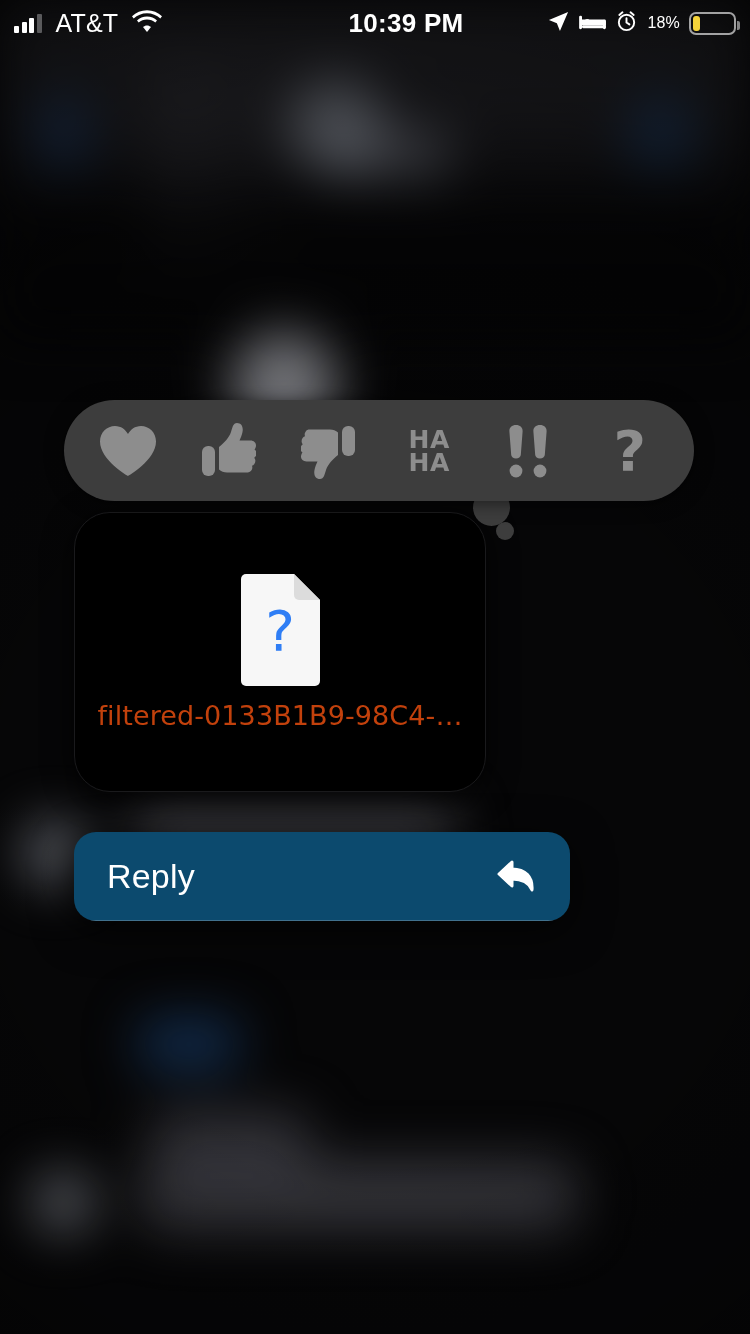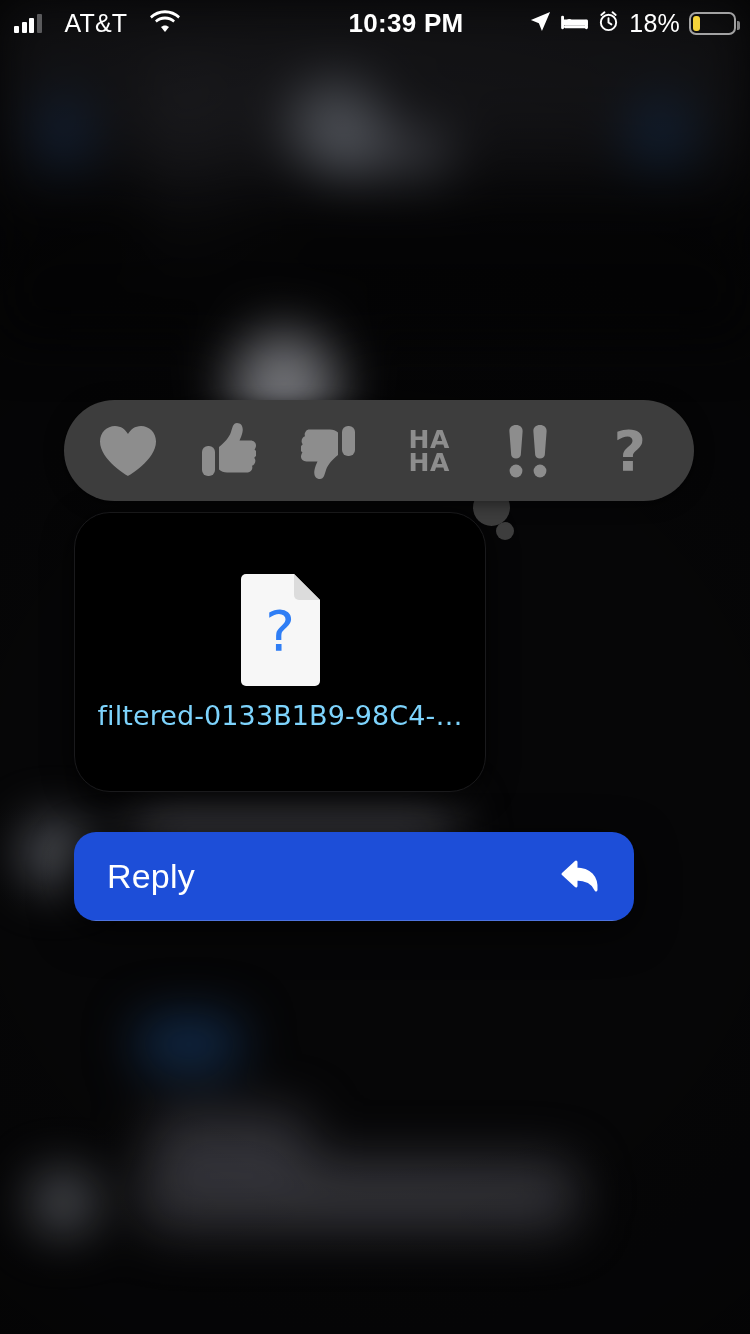--- a/index.html
+++ b/index.html
@@ -95,34 +95,34 @@
   .bg-vign {
     position:absolute; inset:0;
     background: radial-gradient(ellipse 120% 70% at 50% 62%, rgba(0,0,0,0) 35%, rgba(0,0,0,.55) 100%);
   }
 
   
   #statusbar {
     position:absolute; left:0; top:0; width:750px; height:46px;
     display:flex; align-items:center; color:#fff; z-index:60;
   }
-  .sb-left { position:absolute; left:14px; display:flex; align-items:center; gap:23px; }
+  .sb-left { position:absolute; left:14px; display:flex; align-items:center; gap:14px; }
   .sb-center { position:absolute; left:0; width:750px; text-align:center;margin-left:31px; }
   .sb-right { position:absolute; right:14px; display:flex; align-items:center; gap:9px; }
 
   .sig { display:flex; align-items:flex-end; gap:2.5px; height:19px; }
   .sig i { width:5px; background:#fff; border-radius:1px; display:block; }
   .sig i:nth-child(1){ height:7px; }
   .sig i:nth-child(2){ height:11px; }
   .sig i:nth-child(3){ height:15px; }
   .sig i:nth-child(4){ height:19px; background:#5a5a5c; }
 
   .carrier { font-size:25px; letter-spacing:.2px; font-weight:400; }
   .clock { font-size:26px; font-weight:600; letter-spacing:.3px; }
-  .pct { font-size:25px; font-weight:400; letter-spacing:.2px; }
+  .pct { font-size:16px; font-weight:400; letter-spacing:.2px; }
 
   .batt {
     width:47px; height:23px; border:2px solid rgba(255,255,255,.62);
     border-radius:7px; position:relative; display:flex; align-items:center;
     padding:2px;
   }
   .batt::after {
     content:""; position:absolute; right:-6px; top:7px; width:3px; height:9px;
     background:rgba(255,255,255,.5); border-radius:0 2px 2px 0;
   }
@@ -157,28 +157,28 @@
   
   #bubble {
     position:absolute; left:74px; top:512px; width:412px; height:280px;
     background:#000; border-radius:36px; z-index:38;
     display:flex; flex-direction:column; align-items:center; justify-content:center;
     border:1px solid #1a1a1c;
     box-shadow: 0 6px 30px rgba(0,0,0,.8);
   }
   .doc-icon { width:79px; height:112px; position:relative; margin-bottom:14px; }
   .filename {
-    color:#7dd3fc; font-size:27px; letter-spacing:.1px; white-space:nowrap;
+    color:#c2410c; font-size:27px; letter-spacing:.1px; white-space:nowrap;
     font-family:"DejaVu Sans", sans-serif;
   }
 
   
   #ctxmenu {
-    position:absolute; left:74px; top:832px; width:560px;
-    background:#1d4ed8; border-radius:22px; z-index:45; overflow:hidden;
+    position:absolute; left:74px; top:832px; width:496px;
+    background:#0c4a6e; border-radius:22px; z-index:45; overflow:hidden;
     box-shadow: 0 10px 40px rgba(0,0,0,.7);
   }
   .menu-row {
     height:88px; display:flex; align-items:center; justify-content:space-between;
     padding:0 30px 0 33px;
   }
   .menu-label { color:#fff; font-size:34px; font-weight:400; letter-spacing:.2px; }
   .menu-sep { height:1px; background:rgba(255,255,255,.22); margin:0; }
   .menu-icon { width:46px; height:46px; display:flex; align-items:center; justify-content:center; }
 </style>

